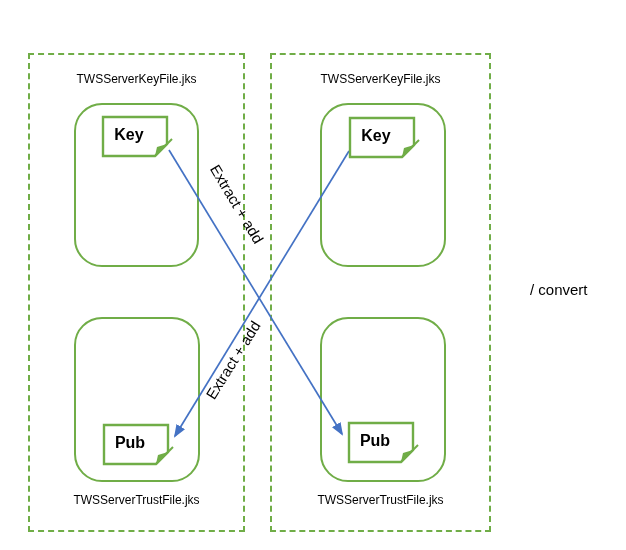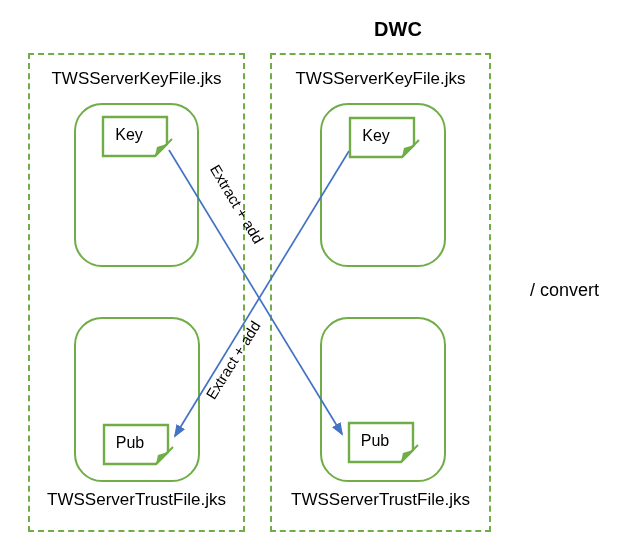--- a/index.html
+++ b/index.html
@@ -41,21 +41,21 @@
     background: transparent;
   }
   #mdm-box { left: 28px;  width: 217px; }
   #dwc-box { left: 270px; width: 221px; }
 
   .file-label {
     position: absolute;
     height: 26px;
     line-height: 26px;
     text-align: center;
-    font-size: 17px;
+    font-size: 12px;
     color: var(--text);
     white-space: nowrap;
   }
   #mdm-keystore-label  { left: 28px;  width: 217px; top: 66px;  }
   #dwc-keystore-label  { left: 270px; width: 221px; top: 66px;  }
   #mdm-truststore-label{ left: 28px;  width: 217px; top: 487px; }
   #dwc-truststore-label{ left: 270px; width: 221px; top: 487px; }
 
   .store {
     position: absolute;
@@ -65,20 +65,21 @@
   }
   #mdm-keystore   { left: 74px;  top: 103px; width: 125px; height: 164px; }
   #dwc-keystore   { left: 320px; top: 103px; width: 126px; height: 164px; }
   #mdm-truststore { left: 74px;  top: 317px; width: 126px; height: 165px; }
   #dwc-truststore { left: 320px; top: 317px; width: 126px; height: 165px; }
 
   .doc {
     position: absolute;
     width: 56px;
     height: 44px;
+    font-weight: bold;
   }
   .doc svg { position: absolute; left: 0; top: 0; overflow: visible; }
   .doc-outline { fill: #ffffff; stroke: var(--green); stroke-width: 2.4; stroke-linejoin: miter; }
   .doc-fold    { fill: var(--green); stroke: none; }
   .doc-tail    { fill: none; stroke: var(--green); stroke-width: 2; }
   .doc-label {
     position: absolute;
     left: 0; top: 2px; width: 100%; height: 36px;
     display: flex; align-items: center; justify-content: center;
     font-size: 16px;
@@ -110,31 +111,30 @@
   }
   #arrow-label-b {
     left: 233px; top: 360px;
     transform: translate(-50%, -50%) rotate(-58deg);
   }
 
   .side-note {
     position: absolute;
     left: 530px; top: 279px;
     height: 22px; line-height: 22px;
-    font-size: 18px;
+    font-size: 15px;
     color: var(--text);
     white-space: nowrap;
   }
 </style>
 </head>
 <body>
 
 <div class="canvas">
 
-  <div class="col-title" id="dwc-title">DWC</div>
 
   <div class="dashed-box" id="mdm-box"></div>
   <div class="dashed-box" id="dwc-box"></div>
 
   <div class="file-label" id="mdm-keystore-label">TWSServerKeyFile.jks</div>
   <div class="file-label" id="dwc-keystore-label">TWSServerKeyFile.jks</div>
   <div class="file-label" id="mdm-truststore-label">TWSServerTrustFile.jks</div>
   <div class="file-label" id="dwc-truststore-label">TWSServerTrustFile.jks</div>
 
   <div class="store" id="mdm-keystore"></div>

